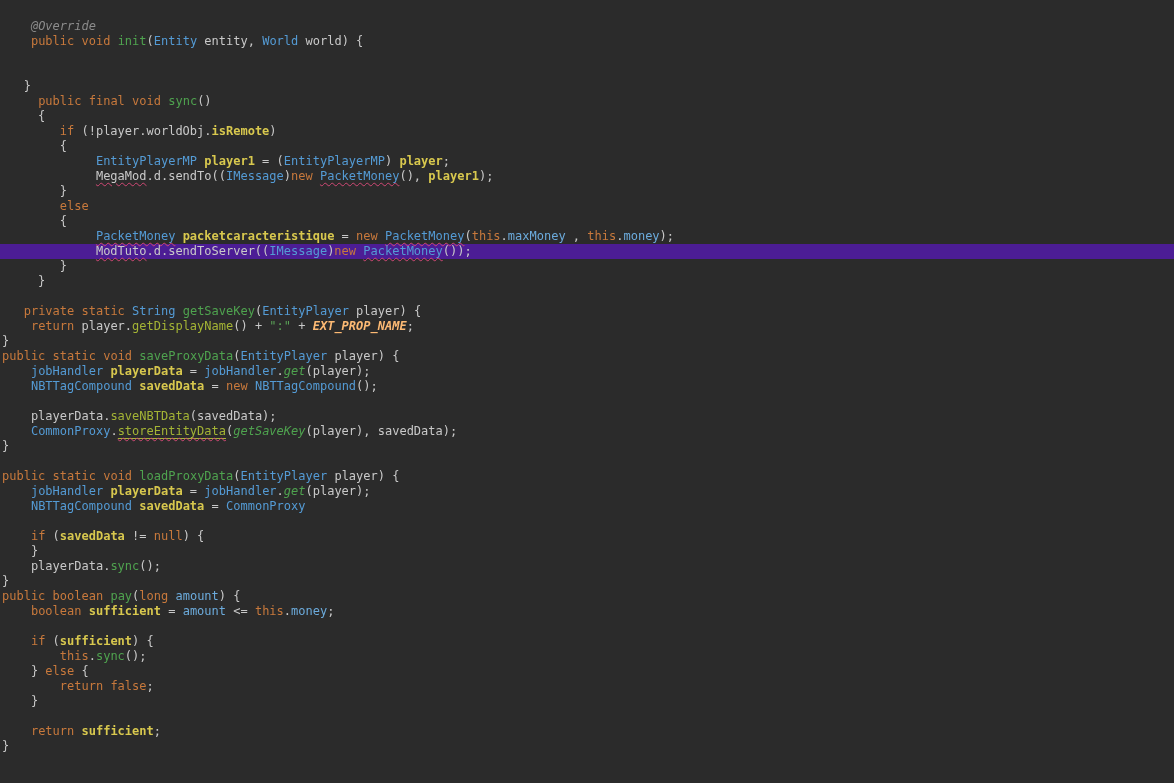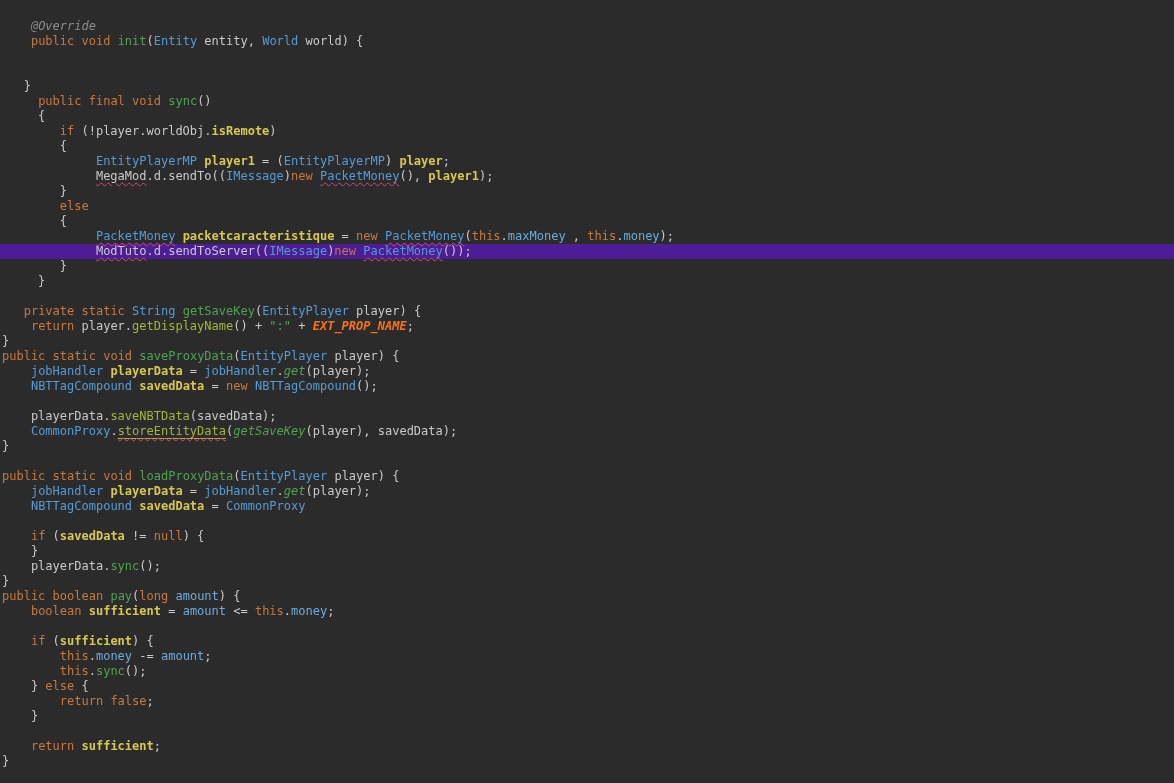--- a/index.html
+++ b/index.html
@@ -16,21 +16,21 @@
   .line.hl{background:#4c1d95;}
   .d{color:#c9c9c9;}
   .k{color:#c8793c;}
   .ty{color:#549bd5;}
   .fi{color:#6cabdc;}
   .y{color:#d8c84e;font-weight:bold;}
   .g{color:#4fa34f;}
   .gi{color:#4fa34f;font-style:italic;}
   .li{color:#a4b435;}
   .s{color:#5aa357;}
-  .co{color:#f97316;font-weight:bold;font-style:italic;}
+  .co{color:#fdba74;font-weight:bold;font-style:italic;}
   .cm{color:#8c8c8c;font-style:italic;}
   .e{text-decoration-line:underline;text-decoration-style:wavy;text-decoration-color:#cf4874;text-decoration-thickness:1px;text-underline-offset:2px;}
   .u{border-bottom:1px solid currentColor;}
 </style>
 </head>
 <body>
 
 <div id="code-editor">
     <div class="line"><span class="d">    </span><span class="cm">@Override</span></div>
     <div class="line"><span class="d">    </span><span class="k">public</span><span class="d"> </span><span class="k">void</span><span class="d"> </span><span class="g">init</span><span class="d">(</span><span class="ty">Entity</span><span class="d"> entity, </span><span class="ty">World</span><span class="d"> world) {</span></div>
@@ -67,21 +67,20 @@
     <div class="line"><span class="d">    </span><span class="ty">NBTTagCompound</span><span class="d"> </span><span class="y">savedData</span><span class="d"> = </span><span class="ty">CommonProxy</span></div>
     <div class="line"></div>
     <div class="line"><span class="d">    </span><span class="k">if</span><span class="d"> (</span><span class="y">savedData</span><span class="d"> != </span><span class="k">null</span><span class="d">) {</span></div>
     <div class="line"><span class="d">    }</span></div>
     <div class="line"><span class="d">    playerData.</span><span class="g">sync</span><span class="d">();</span></div>
     <div class="line"><span class="d">}</span></div>
     <div class="line"><span class="k">public</span><span class="d"> </span><span class="k">boolean</span><span class="d"> </span><span class="g">pay</span><span class="d">(</span><span class="k">long</span><span class="d"> </span><span class="fi">amount</span><span class="d">) {</span></div>
     <div class="line"><span class="d">    </span><span class="k">boolean</span><span class="d"> </span><span class="y">sufficient</span><span class="d"> = </span><span class="fi">amount</span><span class="d"> &lt;= </span><span class="k">this</span><span class="d">.</span><span class="fi">money</span><span class="d">;</span></div>
     <div class="line"></div>
     <div class="line"><span class="d">    </span><span class="k">if</span><span class="d"> (</span><span class="y">sufficient</span><span class="d">) {</span></div>
-    <div class="line"><span class="d">        </span><span class="k">this</span><span class="d">.</span><span class="fi">money</span><span class="d"> -= </span><span class="fi">amount</span><span class="d">;</span></div>
     <div class="line"><span class="d">        </span><span class="k">this</span><span class="d">.</span><span class="g">sync</span><span class="d">();</span></div>
     <div class="line"><span class="d">    } </span><span class="k">else</span><span class="d"> {</span></div>
     <div class="line"><span class="d">        </span><span class="k">return</span><span class="d"> </span><span class="k">false</span><span class="d">;</span></div>
     <div class="line"><span class="d">    }</span></div>
     <div class="line"></div>
     <div class="line"><span class="d">    </span><span class="k">return</span><span class="d"> </span><span class="y">sufficient</span><span class="d">;</span></div>
     <div class="line"><span class="d">}</span></div>
   </div>
 
 </body></html>

